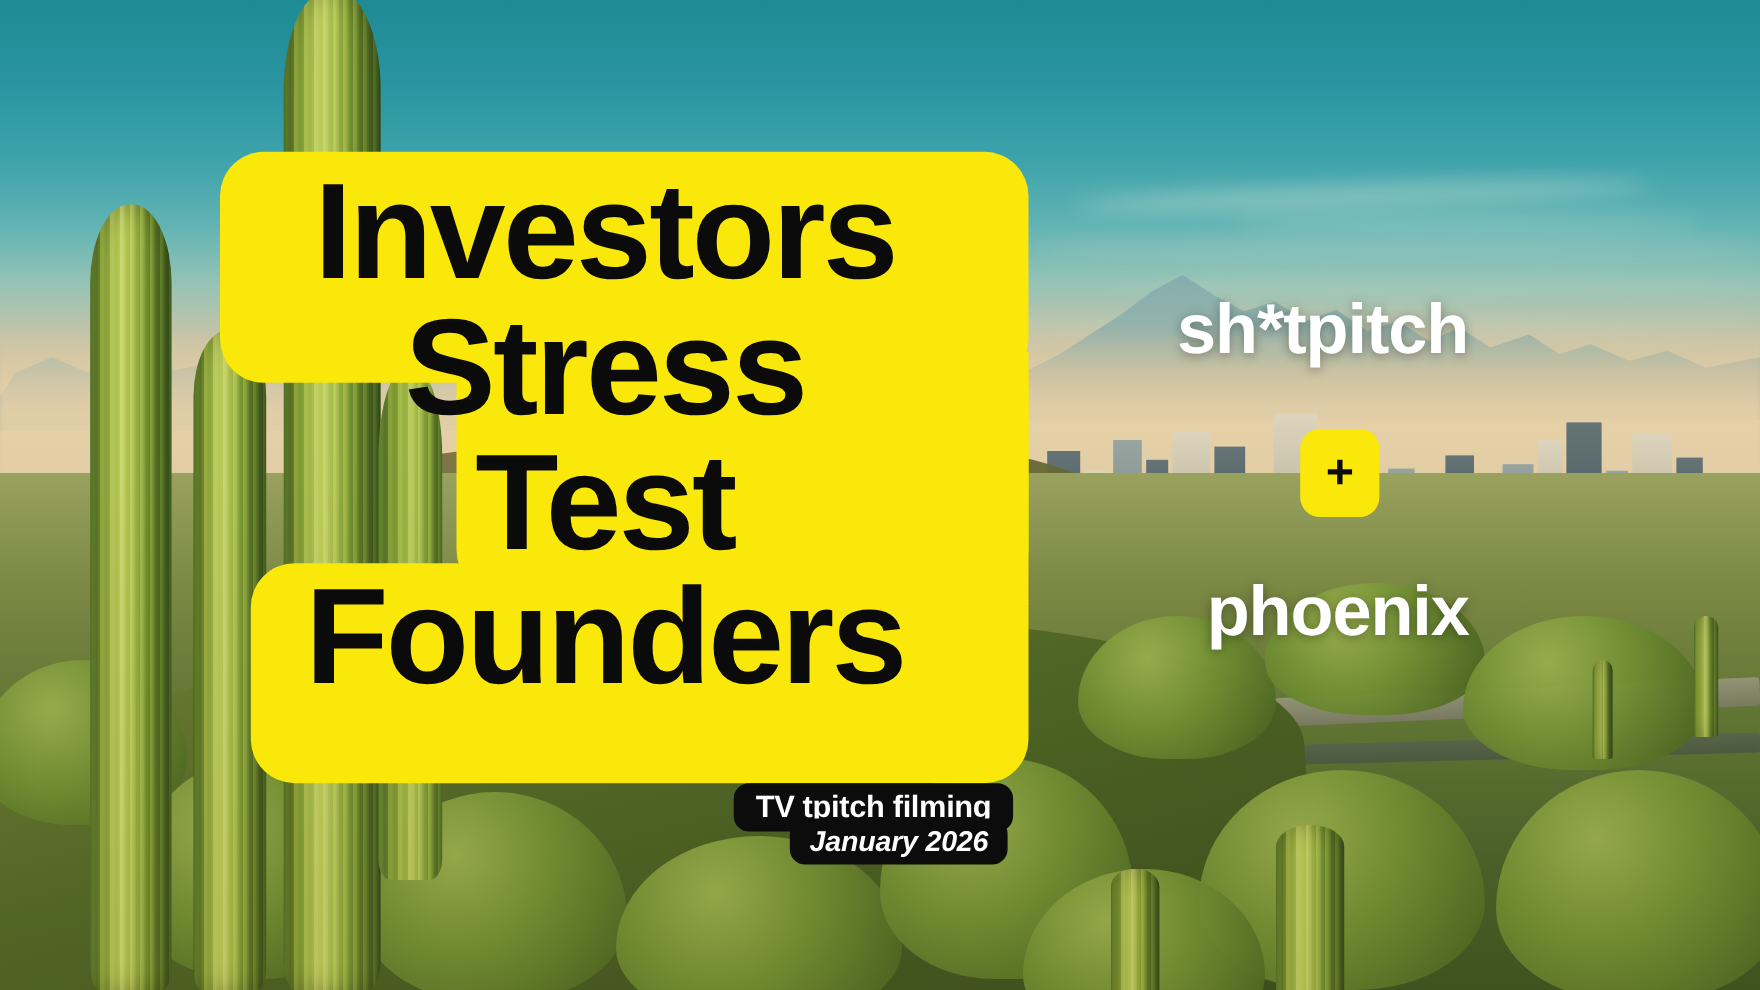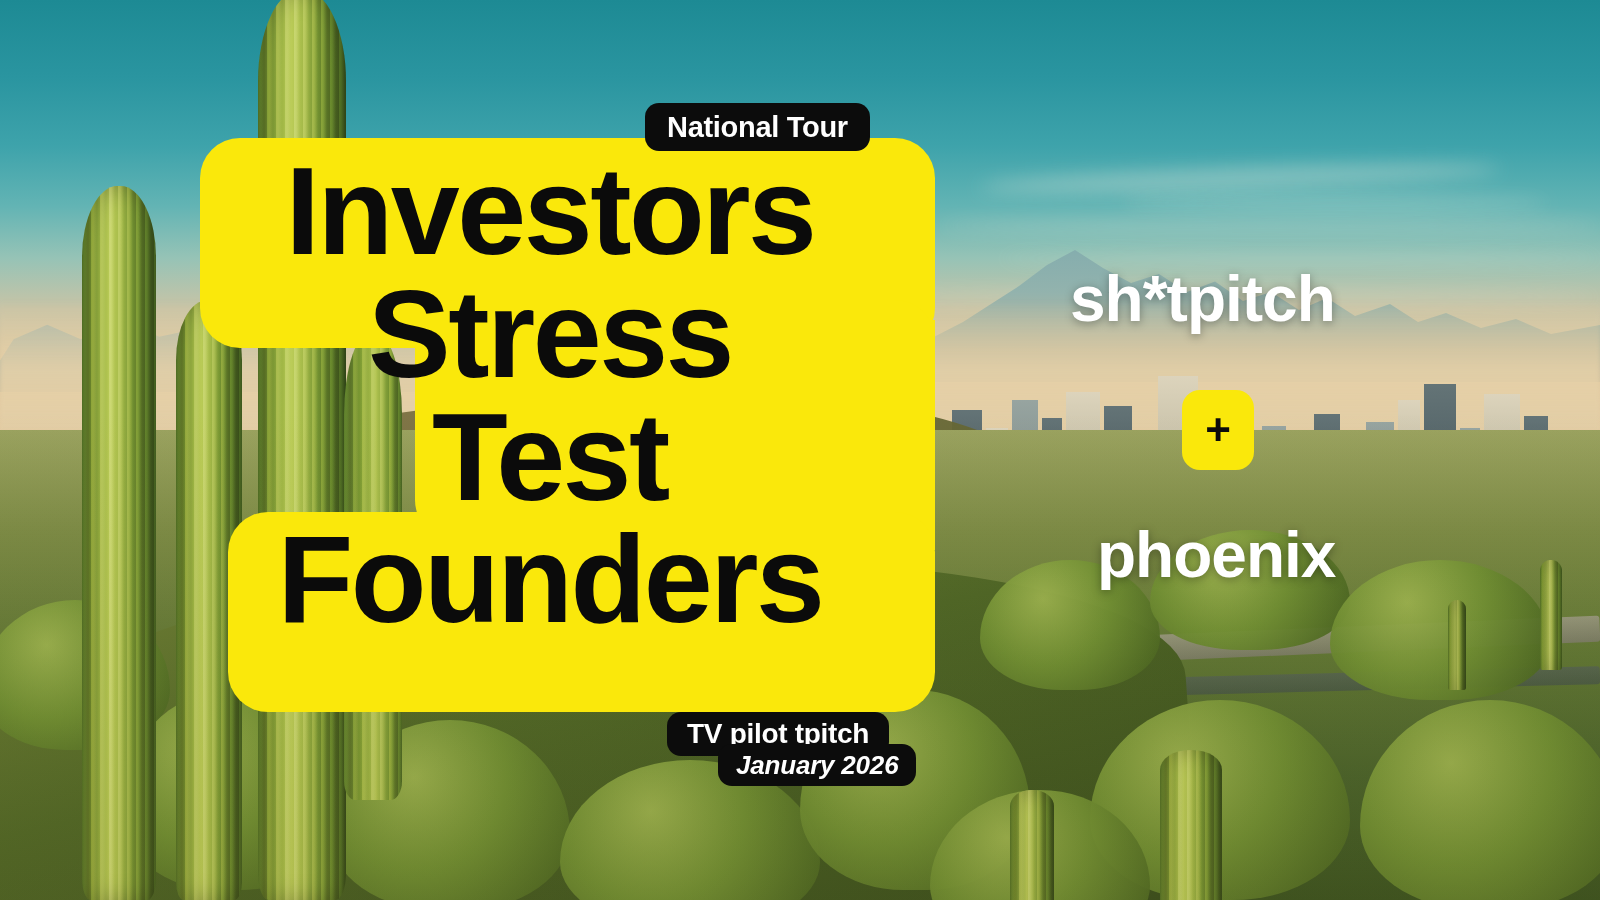--- a/index.html
+++ b/index.html
@@ -333,23 +333,22 @@
     <div class="yband yb2"></div>
     <div class="yband yb-join"></div>
     <div class="yband yb3"></div>
 
     <div class="title-text">Investors
 Stress
 Test
 Founders</div>
   </div>
 
-  <div class="badge badge-top">National Tour</div>
-
-  <div class="badge badge-mid">TV pilot tpitch</div>
+
+  <div class="badge badge-mid">TV tpitch filming</div>
 
   <div class="badge badge-bot">January 2026</div>
 
   <div class="brand brand-top">sh*tpitch</div>
 
   <div class="plus-badge">+</div>
 
   <div class="brand brand-bot">phoenix</div>
 
 </div>

